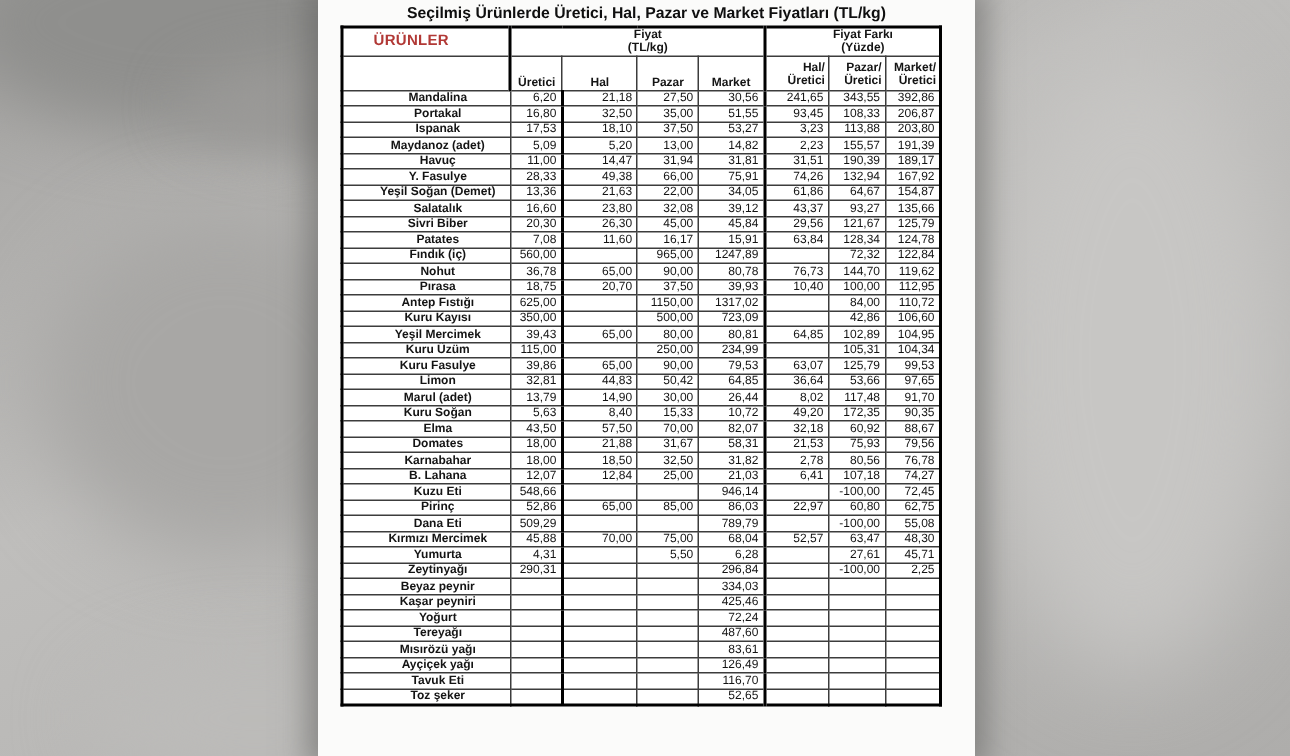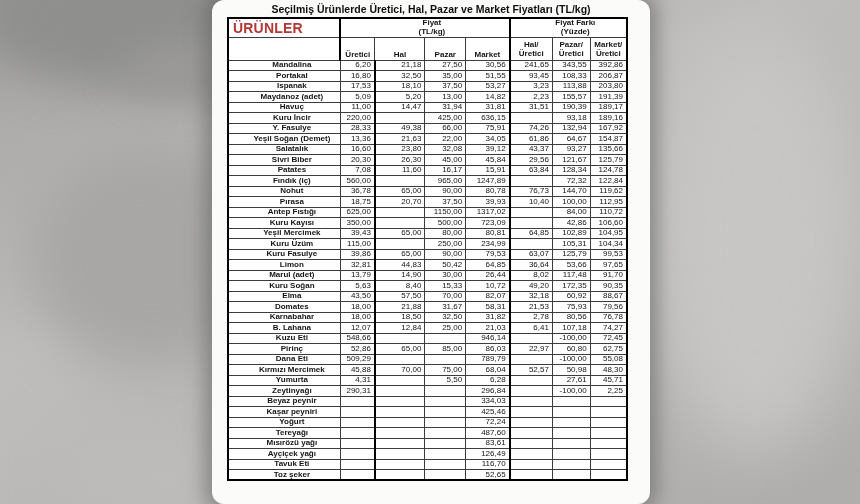--- a/index.html
+++ b/index.html
@@ -14,45 +14,44 @@
   .blob-1{left:-30px;top:-60px;width:320px;height:150px;background:#8f8f8d;filter:blur(22px);}
   .blob-2{left:25px;top:140px;width:250px;height:230px;background:#a8a7a5;filter:blur(26px);}
   .blob-3{left:120px;top:40px;width:200px;height:60px;background:#9a9997;filter:blur(18px);}
   .blob-4{right:0px;top:30px;width:210px;height:420px;background:#c7c6c4;filter:blur(32px);}
   .blob-5{left:60px;bottom:-20px;width:220px;height:90px;background:#bcbbb9;filter:blur(24px);}
 
   .paper{
     position:absolute;left:212px;top:0;width:438px;height:504px;
     background:#fbfbfa;
     box-shadow:0 0 18px 8px rgba(96,96,94,.55);
-    border-radius:12px;
   }
   .doc-title{
     position:absolute;top:3px;left:0;width:100%;
     text-align:center;font-size:10.5px;font-weight:bold;color:#0f0f0f;
     white-space:nowrap;letter-spacing:0;
   }
   table.price-table{
     position:absolute;left:15px;top:17px;width:401px;
     border-collapse:collapse;table-layout:fixed;
     border:2px solid #000;
     background:#fff;
   }
   th,td{
     border:1px solid #3c3c3c;
     font-size:8px;line-height:1;color:#141414;
     padding:0 2px;white-space:nowrap;overflow:hidden;
   }
   thead th{font-weight:bold;}
   tr.hdr-group th{height:15px;}
   tr.hdr-cols th{height:21px;}
-  th.urunler{color:#b13835;text-align:left;font-size:14px;padding-left:4px;letter-spacing:.2px;}
+  th.urunler{color:#b13835;text-align:left;font-size:10px;padding-left:20px;letter-spacing:.2px;}
   th.grp{white-space:pre-line;text-align:center;line-height:1.1;font-size:8px;padding-left:16px;}
   th.sub{vertical-align:bottom;text-align:center;padding-bottom:1px;}
-  th.sub2{white-space:pre-line;text-align:center;line-height:1.1;vertical-align:bottom;padding-bottom:1px;}
+  th.sub2{white-space:pre-line;text-align:right;line-height:1.1;vertical-align:bottom;padding-bottom:1px;}
   .gl{border-left:2px solid #000;}
   tbody tr{height:10.5px;}
   td.prod{font-weight:bold;text-align:center;padding-left:17px;}
   td.num{text-align:right;padding-right:3px;}
 </style>
 </head>
 <body>
 
 <div class="photo-bg">
   <div class="blob blob-1"></div>
@@ -143,30 +142,20 @@
           <td class="prod">Havuç</td>
           <td class="num">11,00</td>
           <td class="num gl">14,47</td>
           <td class="num">31,94</td>
           <td class="num">31,81</td>
           <td class="num gl">31,51</td>
           <td class="num">190,39</td>
           <td class="num">189,17</td>
         </tr>
         <tr>
-          <td class="prod">Kuru İncir</td>
-          <td class="num">220,00</td>
-          <td class="num gl"></td>
-          <td class="num">425,00</td>
-          <td class="num">636,15</td>
-          <td class="num gl"></td>
-          <td class="num">93,18</td>
-          <td class="num">189,16</td>
-        </tr>
-        <tr>
           <td class="prod">Y. Fasulye</td>
           <td class="num">28,33</td>
           <td class="num gl">49,38</td>
           <td class="num">66,00</td>
           <td class="num">75,91</td>
           <td class="num gl">74,26</td>
           <td class="num">132,94</td>
           <td class="num">167,92</td>
         </tr>
         <tr>
@@ -389,21 +378,21 @@
           <td class="num">-100,00</td>
           <td class="num">55,08</td>
         </tr>
         <tr>
           <td class="prod">Kırmızı Mercimek</td>
           <td class="num">45,88</td>
           <td class="num gl">70,00</td>
           <td class="num">75,00</td>
           <td class="num">68,04</td>
           <td class="num gl">52,57</td>
-          <td class="num">50,98</td>
+          <td class="num">63,47</td>
           <td class="num">48,30</td>
         </tr>
         <tr>
           <td class="prod">Yumurta</td>
           <td class="num">4,31</td>
           <td class="num gl"></td>
           <td class="num">5,50</td>
           <td class="num">6,28</td>
           <td class="num gl"></td>
           <td class="num">27,61</td>

